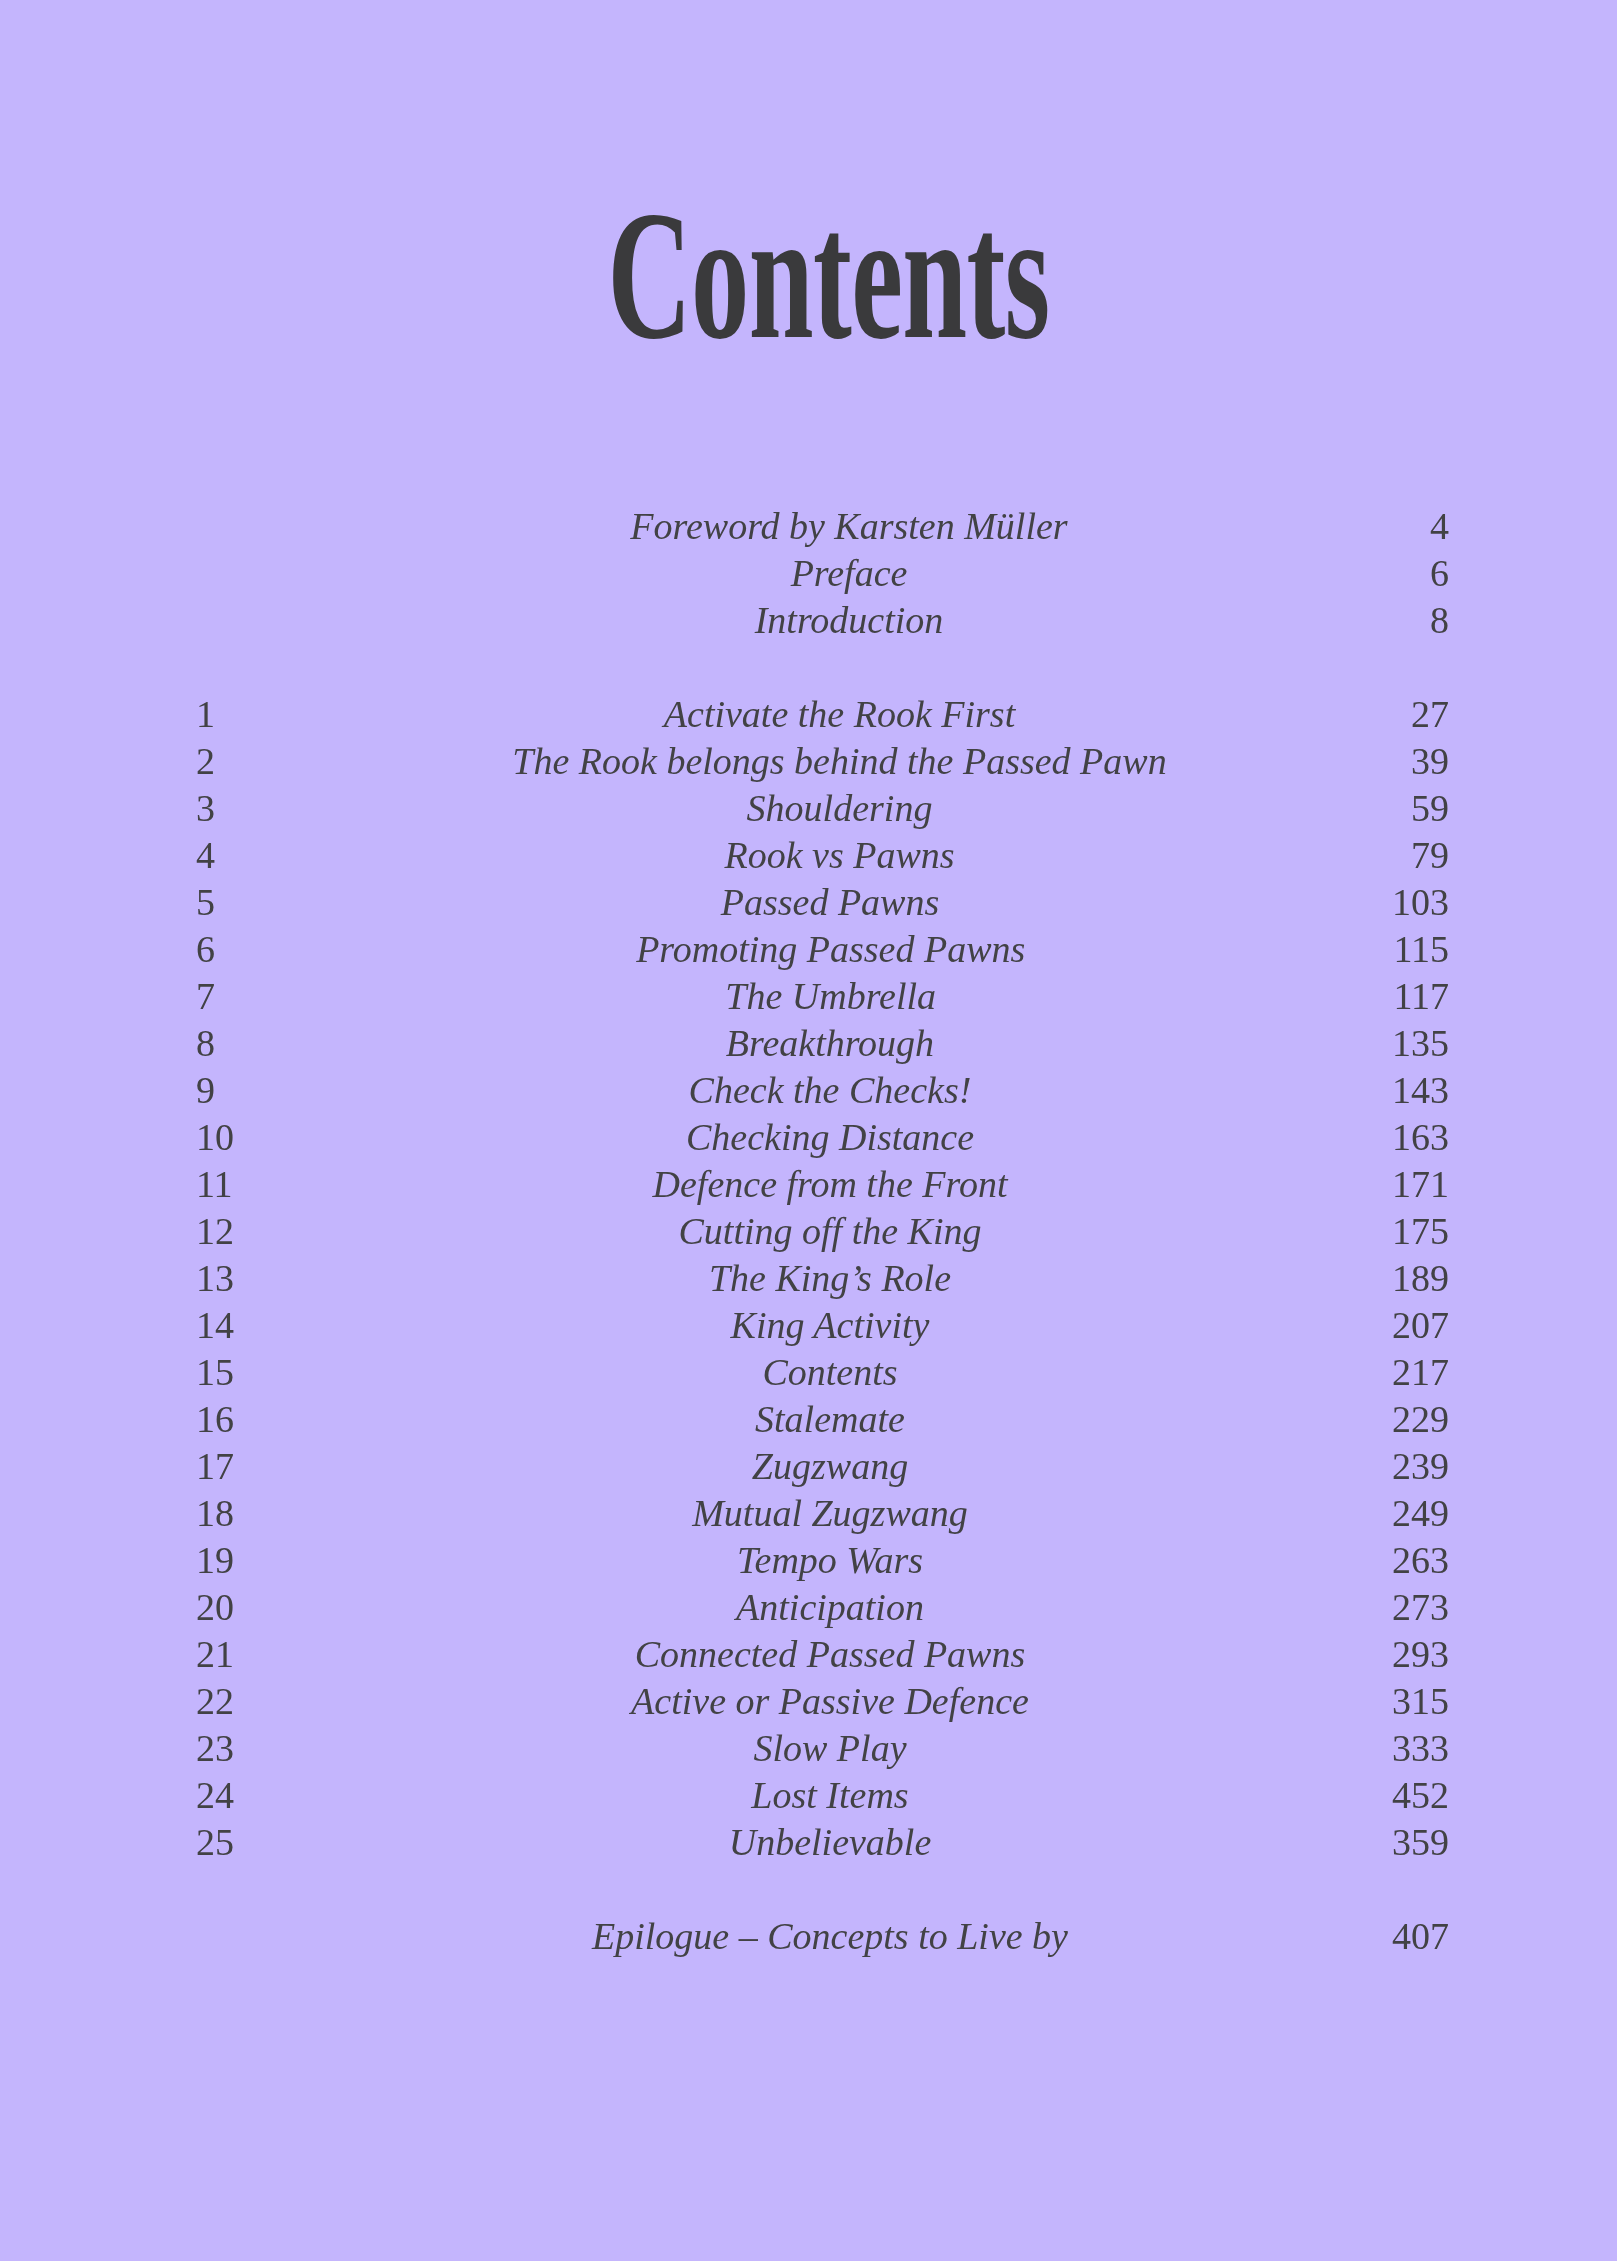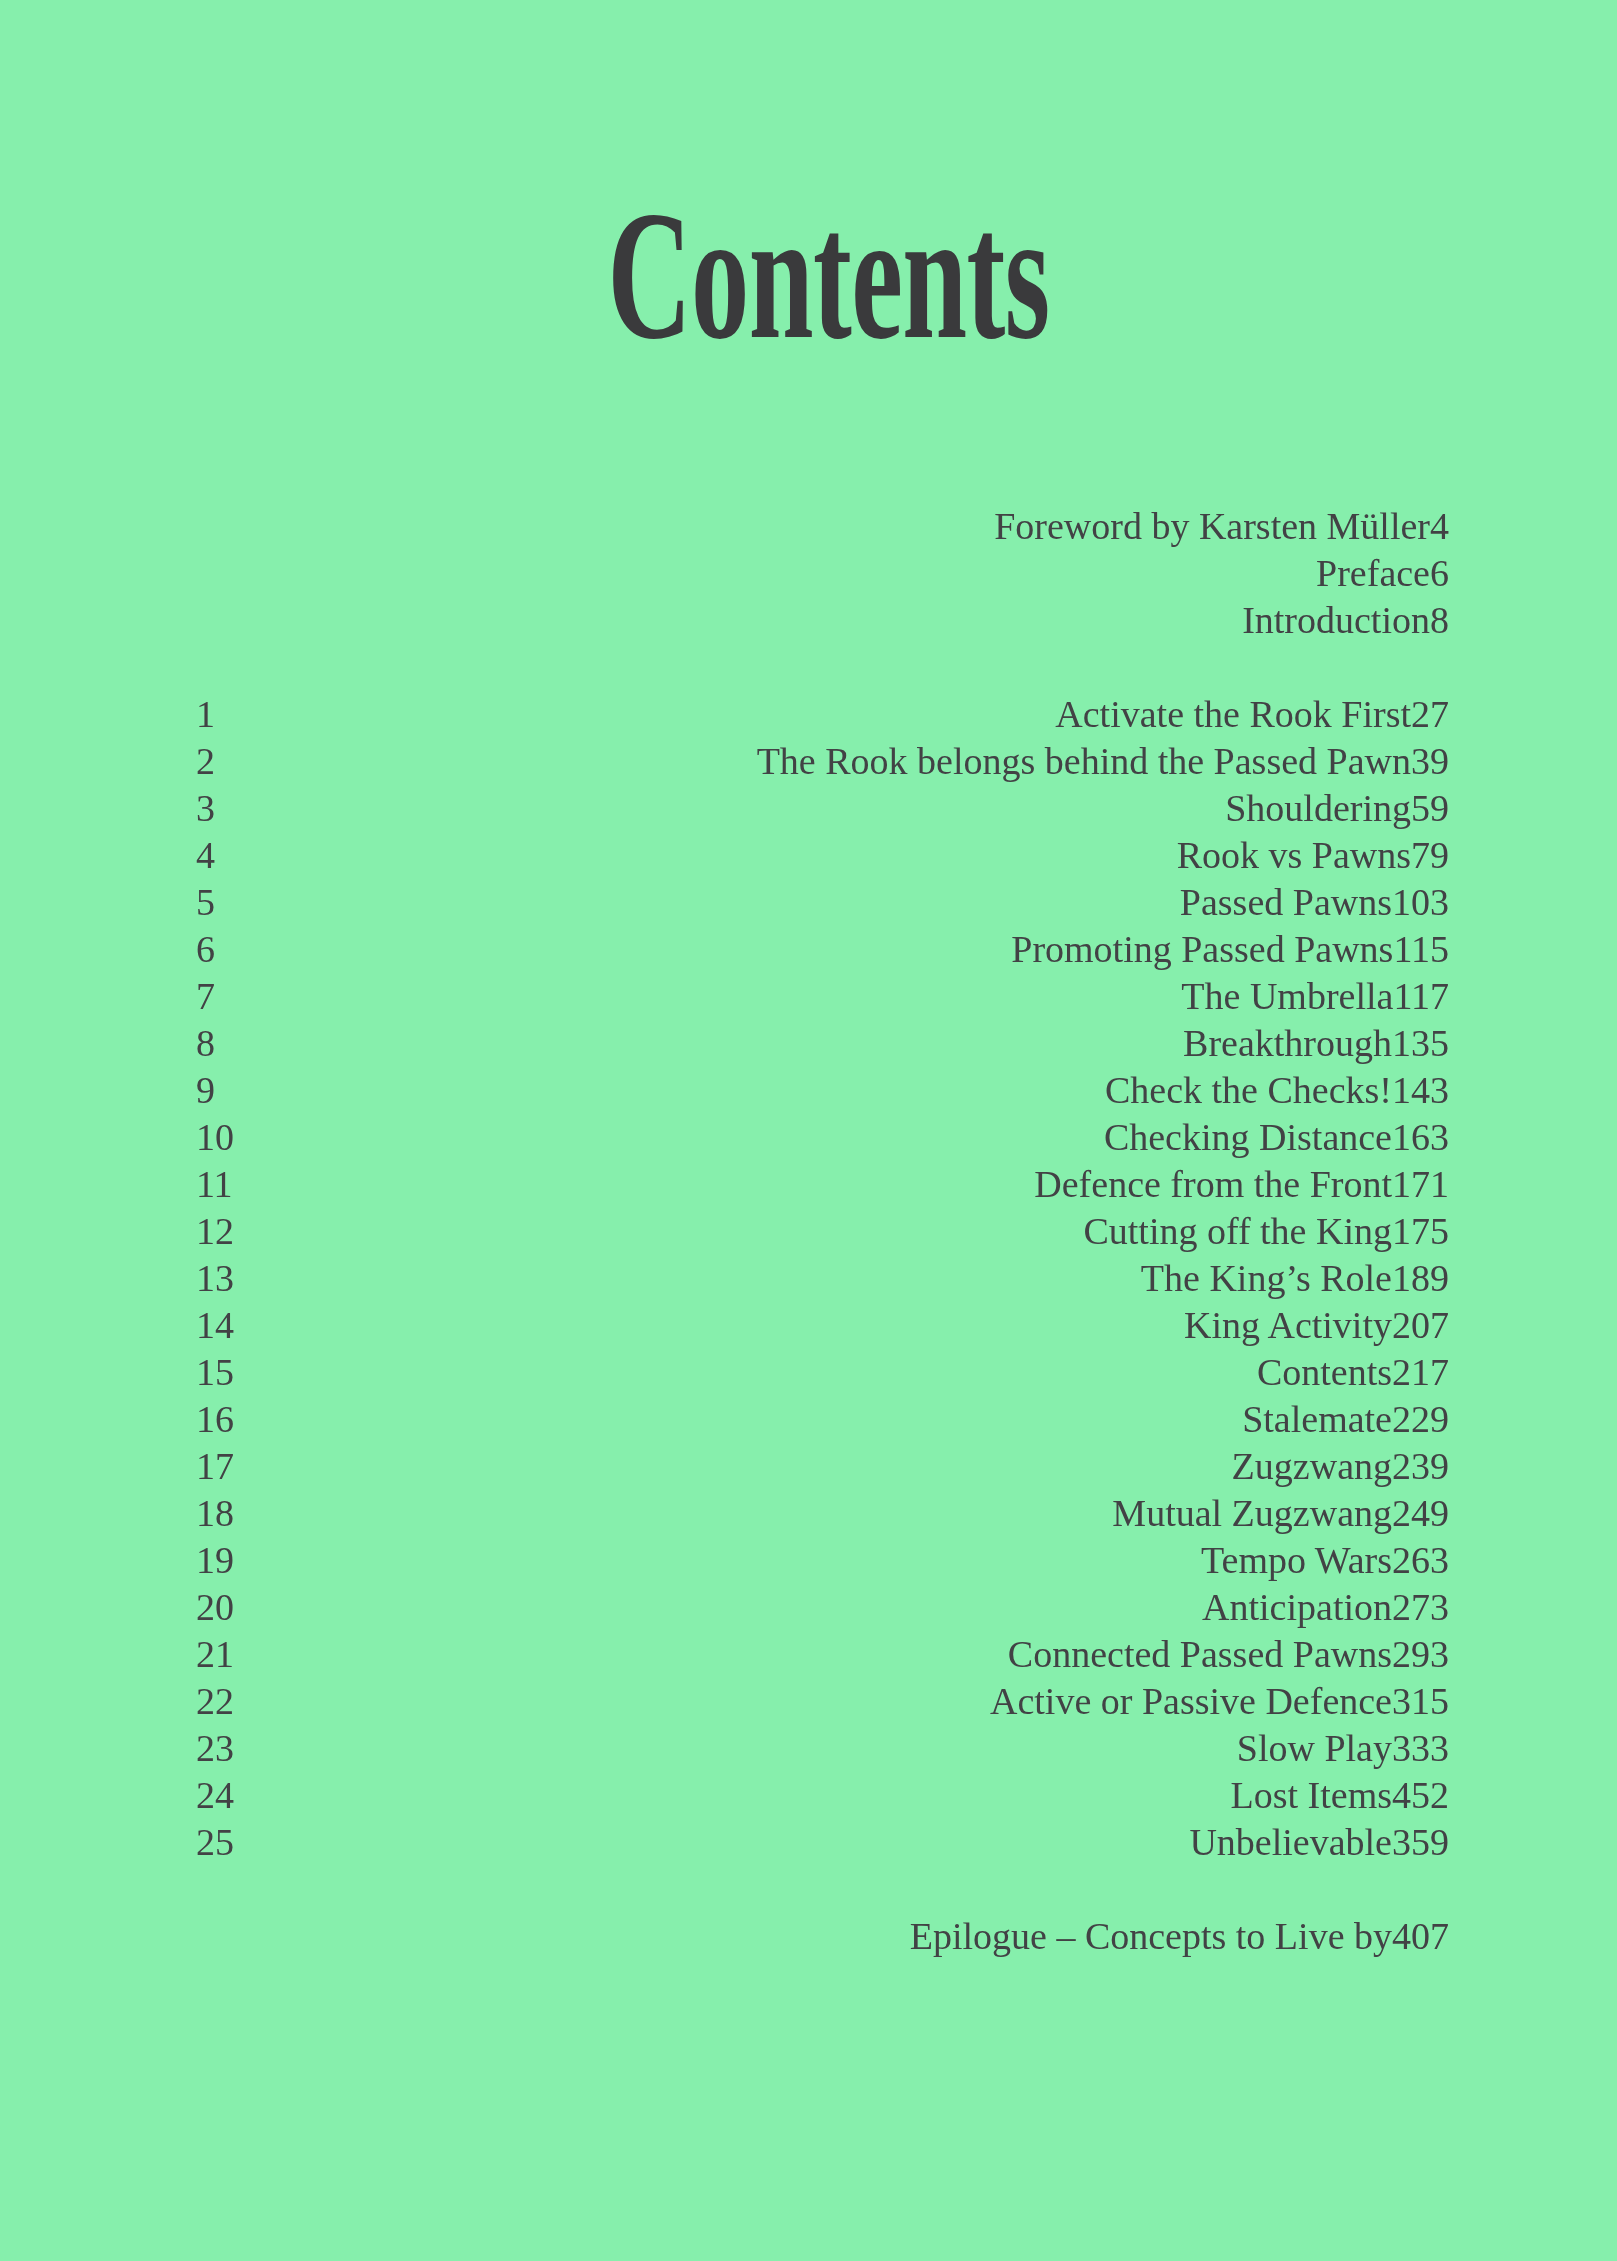--- a/index.html
+++ b/index.html
@@ -11,21 +11,21 @@
     width: 1618px;
     height: 2261px;
     position: relative;
     font-family: "Liberation Serif", serif;
     color: #424245;
     overflow: hidden;
   }
   .page {
     position: absolute;
     inset: 0;
-    background: #86efac;
+    background: #c4b5fd;
   }
   .title {
     position: absolute;
     top: 182px;
     left: 0;
     width: 100%;
     margin: 0;
     text-align: center;
     font-family: "Liberation Serif", serif;
     font-weight: bold;
@@ -49,22 +49,23 @@
     height: 47px;
     line-height: 47px;
     white-space: nowrap;
   }
   .num {
     flex: 0 0 72px;
     text-align: left;
   }
   .label {
     flex: 1 1 auto;
-    text-align: right;
+    text-align: center;
     overflow: hidden;
+    font-style: italic;
   }
   .pagenum {
     flex: 0 0 auto;
     text-align: right;
   }
   .spacer {
     height: 47px;
   }
 </style>
 </head>

